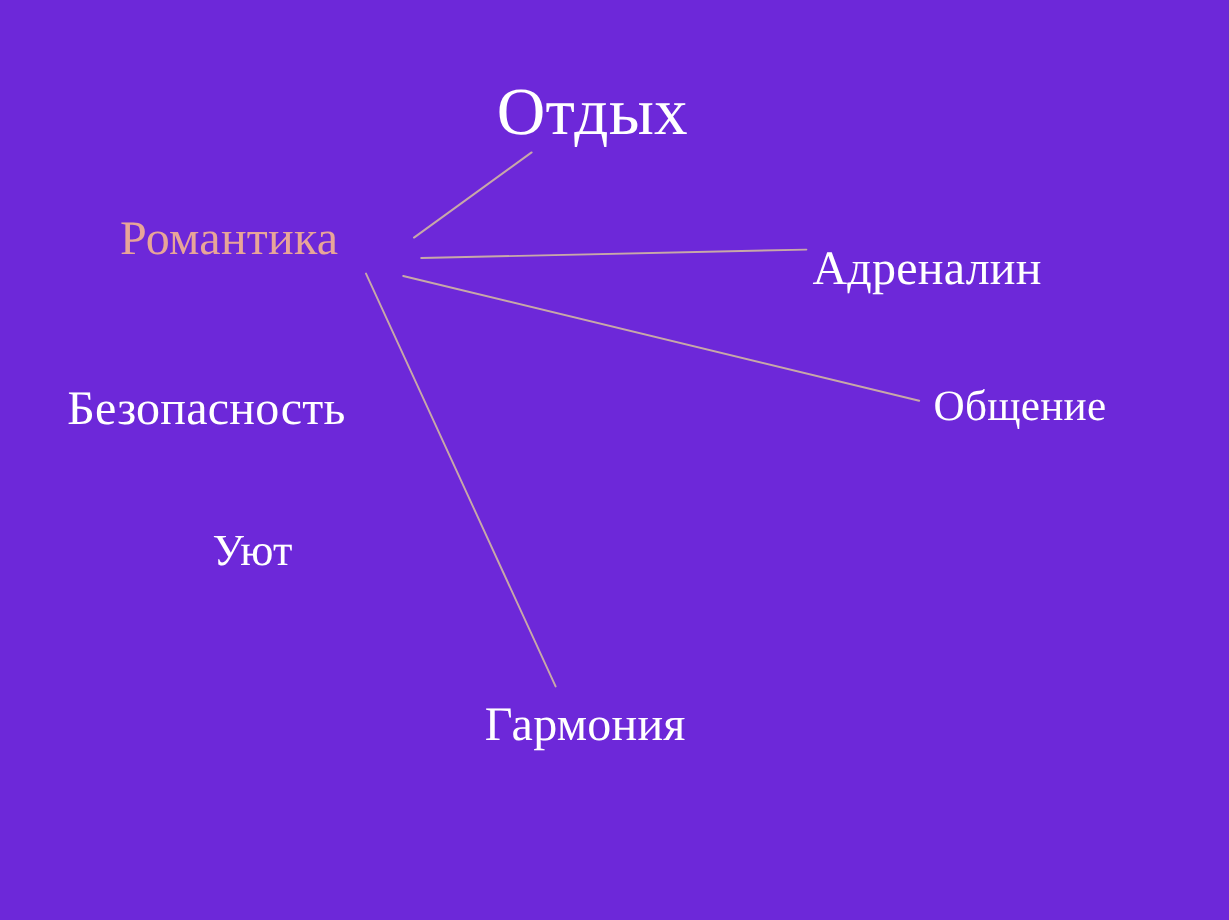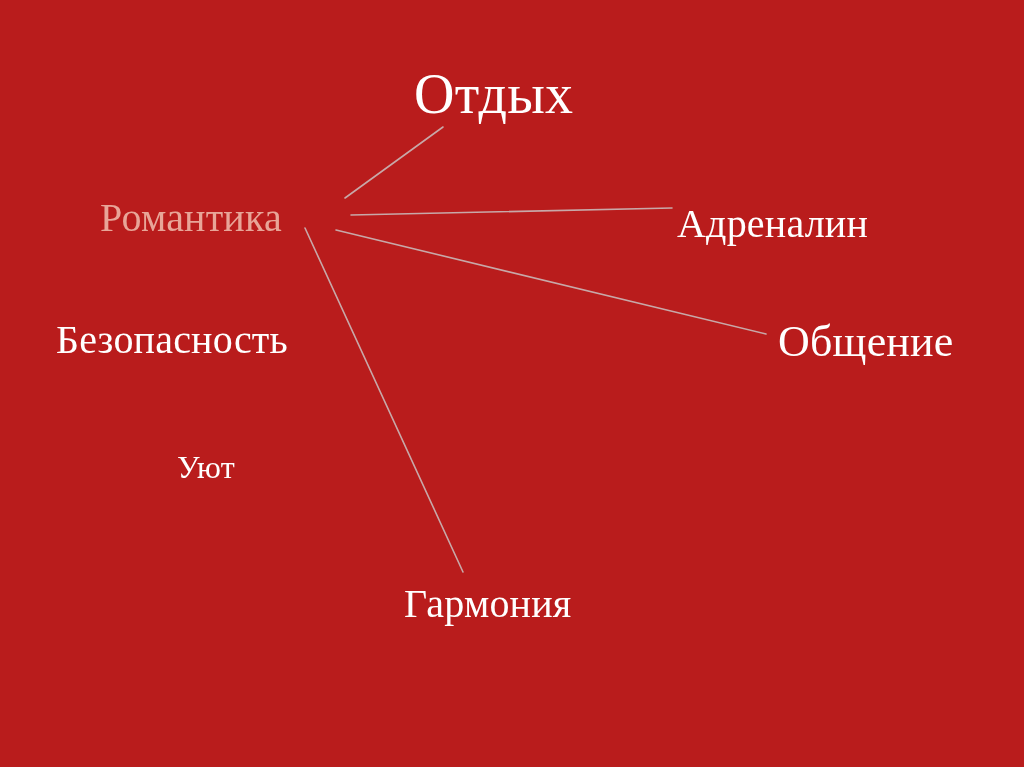--- a/index.html
+++ b/index.html
@@ -46,65 +46,65 @@
 
   
   .node--root {
     left: 414px;
     top: 66px;
     font-size: 56px;
   }
 
   .node--romantika {
     left: 100px;
-    top: 198px;
+    top: 179px;
     font-size: 40px;
     color: #e8a598;
   }
 
   .node--adrenalin {
     left: 677px;
     top: 188px;
     font-size: 40px;
   }
 
   .node--bezopasnost {
     left: 56px;
     top: 320px;
     font-size: 40px;
   }
 
   .node--obshchenie {
     left: 778px;
     top: 320px;
-    font-size: 44px;
+    font-size: 36px;
   }
 
   .node--uyut {
     left: 177px;
-    top: 451px;
-    font-size: 32px;
+    top: 441px;
+    font-size: 37px;
   }
 
   .node--znaniya {
     left: 569px;
     top: 451px;
     font-size: 40px;
   }
 
   .node--garmoniya {
     left: 404px;
     top: 584px;
     font-size: 40px;
   }
 </style>
 </head>
 <body style="background: rgb(58, 96, 144);">
 
-<div id="slide" style="background: #b91c1c;">
+<div id="slide" style="background: #6d28d9;">
 
   <svg id="connectors" viewBox="0 0 1024 767" width="1024" height="767" xmlns="http://www.w3.org/2000/svg">
     <line stroke="#c8a8a8" stroke-width="1.6" stroke-linecap="round" x1="345" y1="198" x2="443" y2="127"></line>
     <line stroke="#c8a8a8" stroke-width="1.6" stroke-linecap="round" x1="351" y1="215" x2="672" y2="208"></line>
     <line stroke="#c8a8a8" stroke-width="1.6" stroke-linecap="round" x1="336" y1="230" x2="766" y2="334"></line>
     <line stroke="#c8a8a8" stroke-width="1.6" stroke-linecap="round" x1="305" y1="228" x2="463" y2="572"></line>
   </svg>
 
   <div class="node node--root" style="color: rgb(255, 255, 255);">Отдых</div>
 

